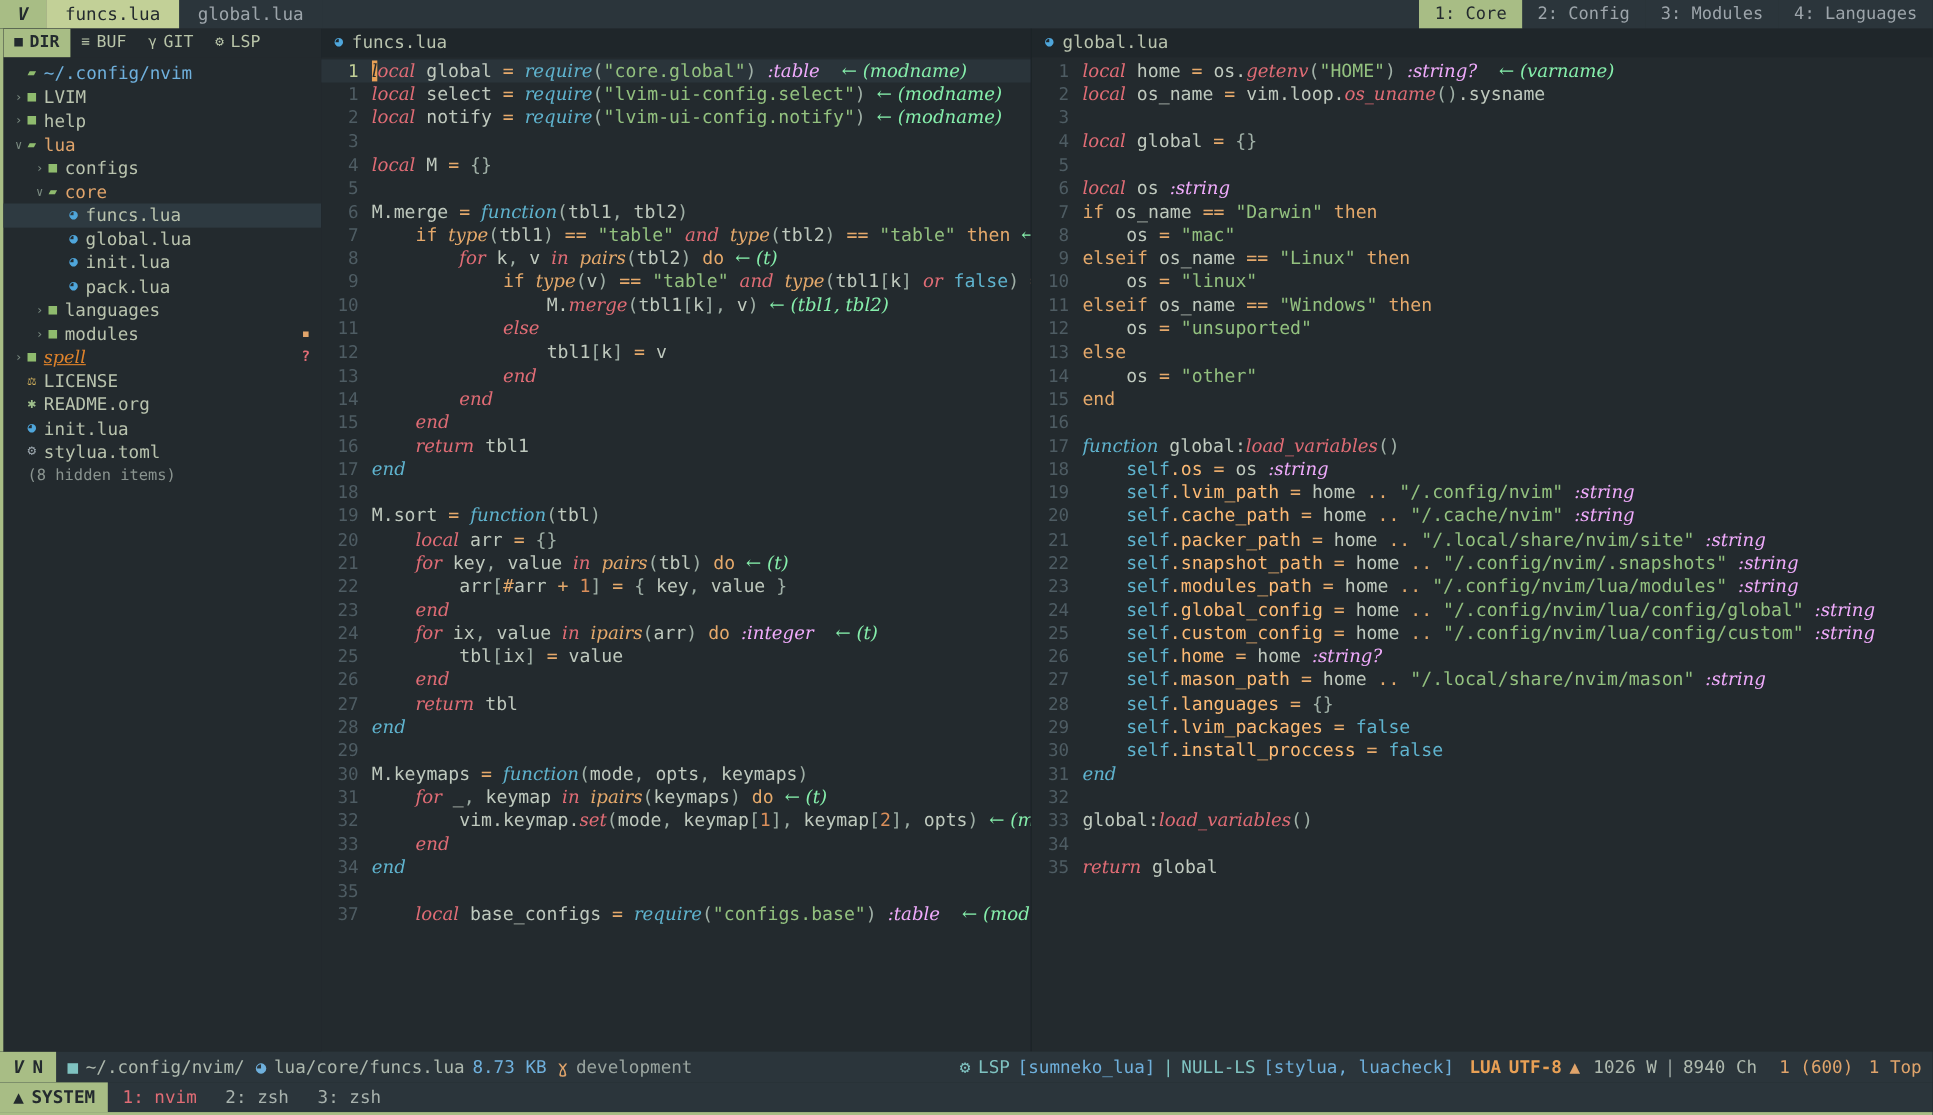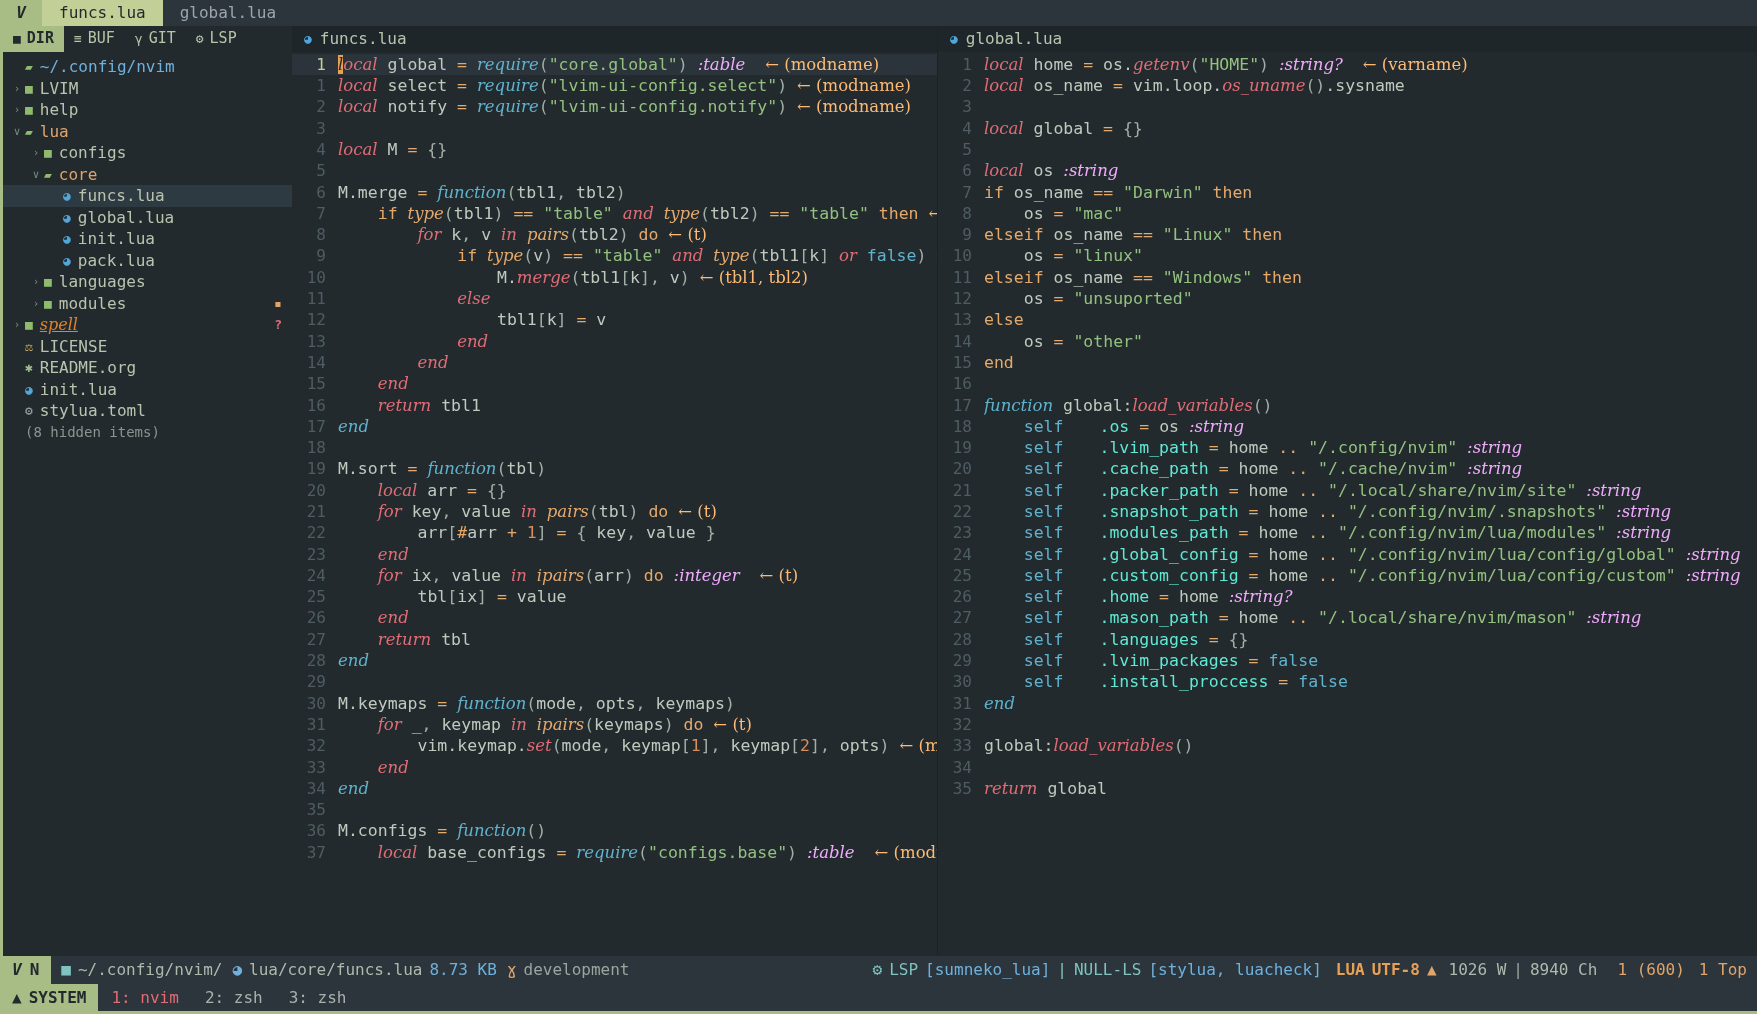--- a/index.html
+++ b/index.html
@@ -102,25 +102,25 @@
   .kw   { color:#E06C75; font-style:italic; font-family:"DejaVu Serif",serif; }
   .kw2  { color:#E5A96B; }
   .kwc  { color:#5FB3CE; font-style:italic; font-family:"DejaVu Serif",serif; }
   .fn   { color:#5FB3CE; font-style:italic; font-family:"DejaVu Serif",serif; }
   .mth  { color:#E06C75; font-style:italic; font-family:"DejaVu Serif",serif; }
   .bi   { color:#E5A96B; font-style:italic; font-family:"DejaVu Serif",serif; }
   .str  { color:#93C17F; }
   .pun  { color:#9FAFA6; }
   .op   { color:#E5A96B; }
   .id   { color:#BFC9BE; }
-  .fld  { color:#5eead4;margin-left:36px; }
+  .fld  { color:#fdba74; }
   .slf  { color:#5FB3CE;margin-top:40px; }
   .num2 { color:#D98E5A; }
   .bool { color:#5FB3CE; }
-  .hint { color:#fdba74; font-family:"DejaVu Serif",serif; }
+  .hint { color:#86efac; font-style:italic; font-family:"DejaVu Serif",serif; }
   .typ  { color:#f0abfc; font-style:italic; font-family:"DejaVu Serif",serif; }
   .cursor{ background:#E8A055; color:#232A2E; }
 
   
   .statusline{
     height:28px; flex:0 0 28px; display:flex; align-items:stretch;
     background:#2B353B; font-size:16px;
   }
   .sl-mode{
     background:#A8BD85; color:#232A2E; display:flex; align-items:center; gap:8px;
@@ -153,20 +153,34 @@
     <div class="tab-logo">V</div>
     <div id="buffer-tabs" style="display:flex">
         <div class="tab active">
           <span>funcs.lua</span>
         </div>
         <div class="tab">
           <span>global.lua</span>
         </div>
       </div>
     <div class="tabline-spacer"></div>
+    <div id="tabpages" style="display:flex">
+        <div class="tabpage active">
+          <span>1: Core</span>
+        </div>
+        <div class="tabpage">
+          <span>2: Config</span>
+        </div>
+        <div class="tabpage">
+          <span>3: Modules</span>
+        </div>
+        <div class="tabpage">
+          <span>4: Languages</span>
+        </div>
+      </div>
   </div>
 
   <div class="body">
 
     <div class="sidebar">
       <div class="sb-tabs" id="sb-tabs">
           <div class="sb-tab active">
             <span class="ic">■</span>
             <span>DIR</span>
           </div>
@@ -333,21 +347,20 @@
             <div class="ln"><span class="num">26</span><span class="src">    <span class="kw">end</span></span></div>
             <div class="ln"><span class="num">27</span><span class="src">    <span class="kw">return</span> <span class="id">tbl</span></span></div>
             <div class="ln"><span class="num">28</span><span class="src"><span class="kwc">end</span></span></div>
             <div class="ln"><span class="num">29</span><span class="src"></span></div>
             <div class="ln"><span class="num">30</span><span class="src"><span class="id">M.keymaps</span> <span class="op">=</span> <span class="fn">function</span><span class="pun">(</span><span class="id">mode</span><span class="pun">,</span> <span class="id">opts</span><span class="pun">,</span> <span class="id">keymaps</span><span class="pun">)</span></span></div>
             <div class="ln"><span class="num">31</span><span class="src">    <span class="kw">for</span> <span class="id">_</span><span class="pun">,</span> <span class="id">keymap</span> <span class="kw">in</span> <span class="bi">ipairs</span><span class="pun">(</span><span class="id">keymaps</span><span class="pun">)</span> <span class="kw2">do</span> <span class="hint">← (t)</span></span></div>
             <div class="ln"><span class="num">32</span><span class="src">        <span class="id">vim.keymap.</span><span class="mth">set</span><span class="pun">(</span><span class="id">mode</span><span class="pun">,</span> <span class="id">keymap</span><span class="pun">[</span><span class="num2">1</span><span class="pun">],</span> <span class="id">keymap</span><span class="pun">[</span><span class="num2">2</span><span class="pun">],</span> <span class="id">opts</span><span class="pun">)</span> <span class="hint">← (mode, lhs, rhs, opts)</span></span></div>
             <div class="ln"><span class="num">33</span><span class="src">    <span class="kw">end</span></span></div>
             <div class="ln"><span class="num">34</span><span class="src"><span class="kwc">end</span></span></div>
             <div class="ln"><span class="num">35</span><span class="src"></span></div>
-            <div class="ln"><span class="num">36</span><span class="src"><span class="id">M.configs</span> <span class="op">=</span> <span class="fn">function</span><span class="pun">()</span></span></div>
             <div class="ln"><span class="num">37</span><span class="src">    <span class="kw">local</span> <span class="id">base_configs</span> <span class="op">=</span> <span class="fn">require</span><span class="pun">(</span><span class="str">"configs.base"</span><span class="pun">)</span> <span class="typ">:table</span>  <span class="hint">← (modname)</span></span></div>
           </div>
       </div>
 
       <div class="pane right">
         <div class="winbar">
           <span class="ic">◕</span>
           <span>global.lua</span>
         </div>
         <div class="code" id="code-right">

